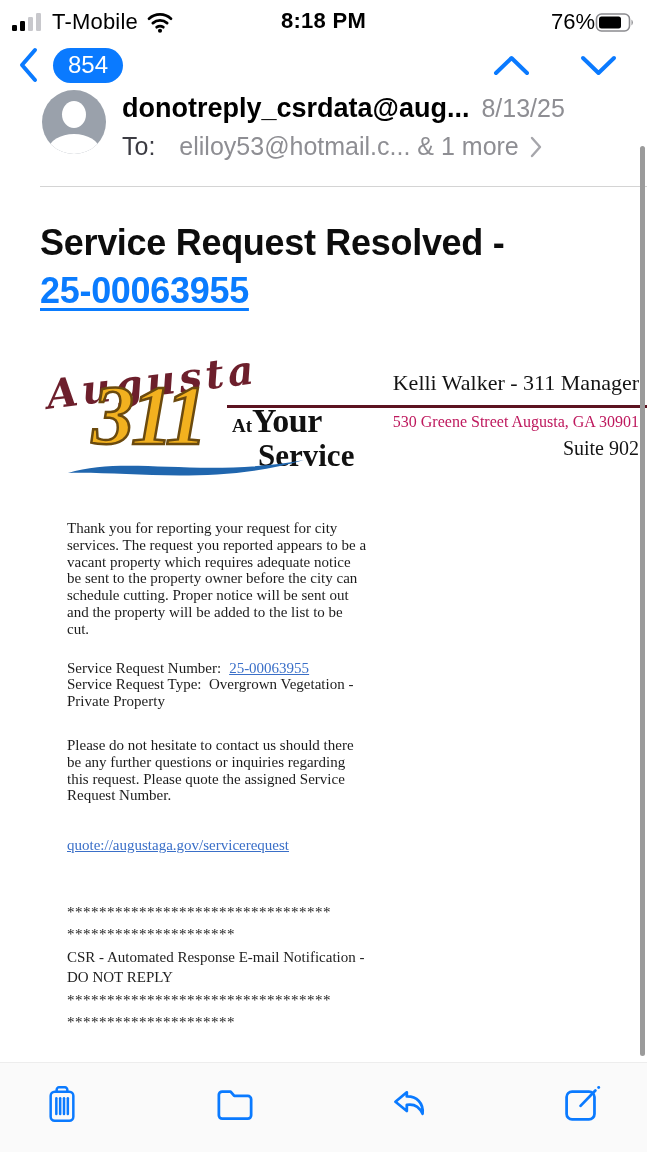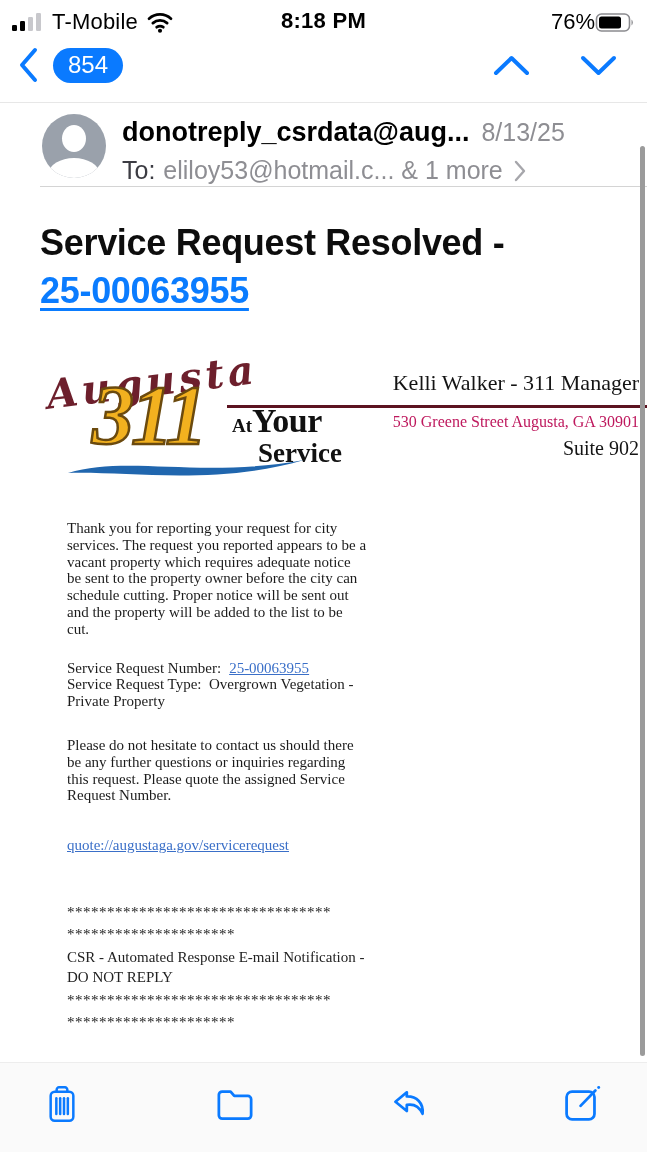--- a/index.html
+++ b/index.html
@@ -32,32 +32,32 @@
   .back-btn { display:flex; align-items:center; cursor:pointer; }
   .badge {
     margin-left:14px; background:#0a7aff; color:#fff; font-size:24px; font-weight:500;
     border-radius:20px; padding:5px 15px 6px; line-height:1;
   }
   .nav-spacer { flex:1; }
   .nav-chev { display:flex; align-items:center; cursor:pointer; }
   .nav-chev + .nav-chev { margin-left:50px; }
 
   
-  .msg-header { position:absolute; top:112px; left:0; right:0; height:82px; background:#fff; }
+  .msg-header { position:absolute; top:88px; left:0; right:0; height:82px; background:#fff; }
   .avatar {
     position:absolute; left:42px; top:2px; width:64px; height:64px;
     border-radius:50%; background:#9aa1ab; overflow:hidden;
   }
   .avatar .head { position:absolute; left:20px; top:11px; width:24px; height:27px; border-radius:50%; background:#fff; }
   .avatar .shoulders { position:absolute; left:7px; top:44px; width:50px; height:30px; border-radius:50%; background:#fff; }
   .sender-row { position:absolute; left:122px; top:5px; right:34px; display:flex; align-items:baseline; white-space:nowrap; }
   .sender { font-size:27px; font-weight:700; color:#000; overflow:hidden; }
   .msg-date { font-size:25px; color:#8e8e93; margin-left:12px; }
   .to-row { position:absolute; left:122px; top:44px; font-size:25px; color:#8e8e93; display:flex; align-items:center; }
-  .to-label { color:#3c3c43; margin-right:8px; }
+  .to-label { color:#3c3c43; margin-right:24px; }
   .to-chev { margin-left:10px; display:flex; align-items:center; }
   .header-divider { position:absolute; top:186px; left:40px; right:0; height:1px; background:#d4d4d4; }
 
   
   .subject { position:absolute; top:219px; left:40px; right:26px; font-size:36px; font-weight:700; line-height:1.33; color:#0d0d0d; letter-spacing:-.3px; }
   .subject-link { color:#0a7cff; text-decoration:underline; text-decoration-thickness:3px; text-underline-offset:5px; cursor:pointer; }
 
   
   .letterhead { position:absolute; top:360px; left:40px; right:0; height:130px; font-family:"Liberation Serif", serif; }
   .logo-script {
@@ -66,21 +66,21 @@
     transform:rotate(-7deg); letter-spacing:4px;
   }
   .logo-number {
     position:absolute; left:52px; top:18px; font-family:Liberation Serif, serif;
     font-style:italic; font-weight:700; font-size:84px; line-height:.9;
     color:#f2b11f; -webkit-text-stroke:2.5px #6b4a0e; letter-spacing:-3px;
   }
   .logo-tag { position:absolute; left:192px; top:44px; color:#111; font-weight:700; line-height:1; }
   .logo-tag .at { font-size:19px; }
   .logo-tag .your { font-size:34px; letter-spacing:-.5px; }
-  .logo-tag .service { font-size:27px; margin:2px 0 0 26px; }
+  .logo-tag .service { font-size:31px; margin:2px 0 0 26px; }
   .lh-rule { position:absolute; left:187px; right:0; top:45px; height:3px; background:#5c1320; }
   .lh-manager { position:absolute; right:8px; top:10px; font-size:22px; color:#141414; }
   .lh-addr    { position:absolute; right:8px; top:53px; font-size:16px; color:#be185d; }
   .lh-suite   { position:absolute; right:8px; top:77px; font-size:20px; color:#141414; }
   .logo-wave { position:absolute; left:24px; top:93px; }
 
   
   .email-body {
     position:absolute; top:520px; left:67px; width:300px;
     font-family:"Liberation Serif", serif; font-size:15px; line-height:16.8px; color:#1c1c1c;

